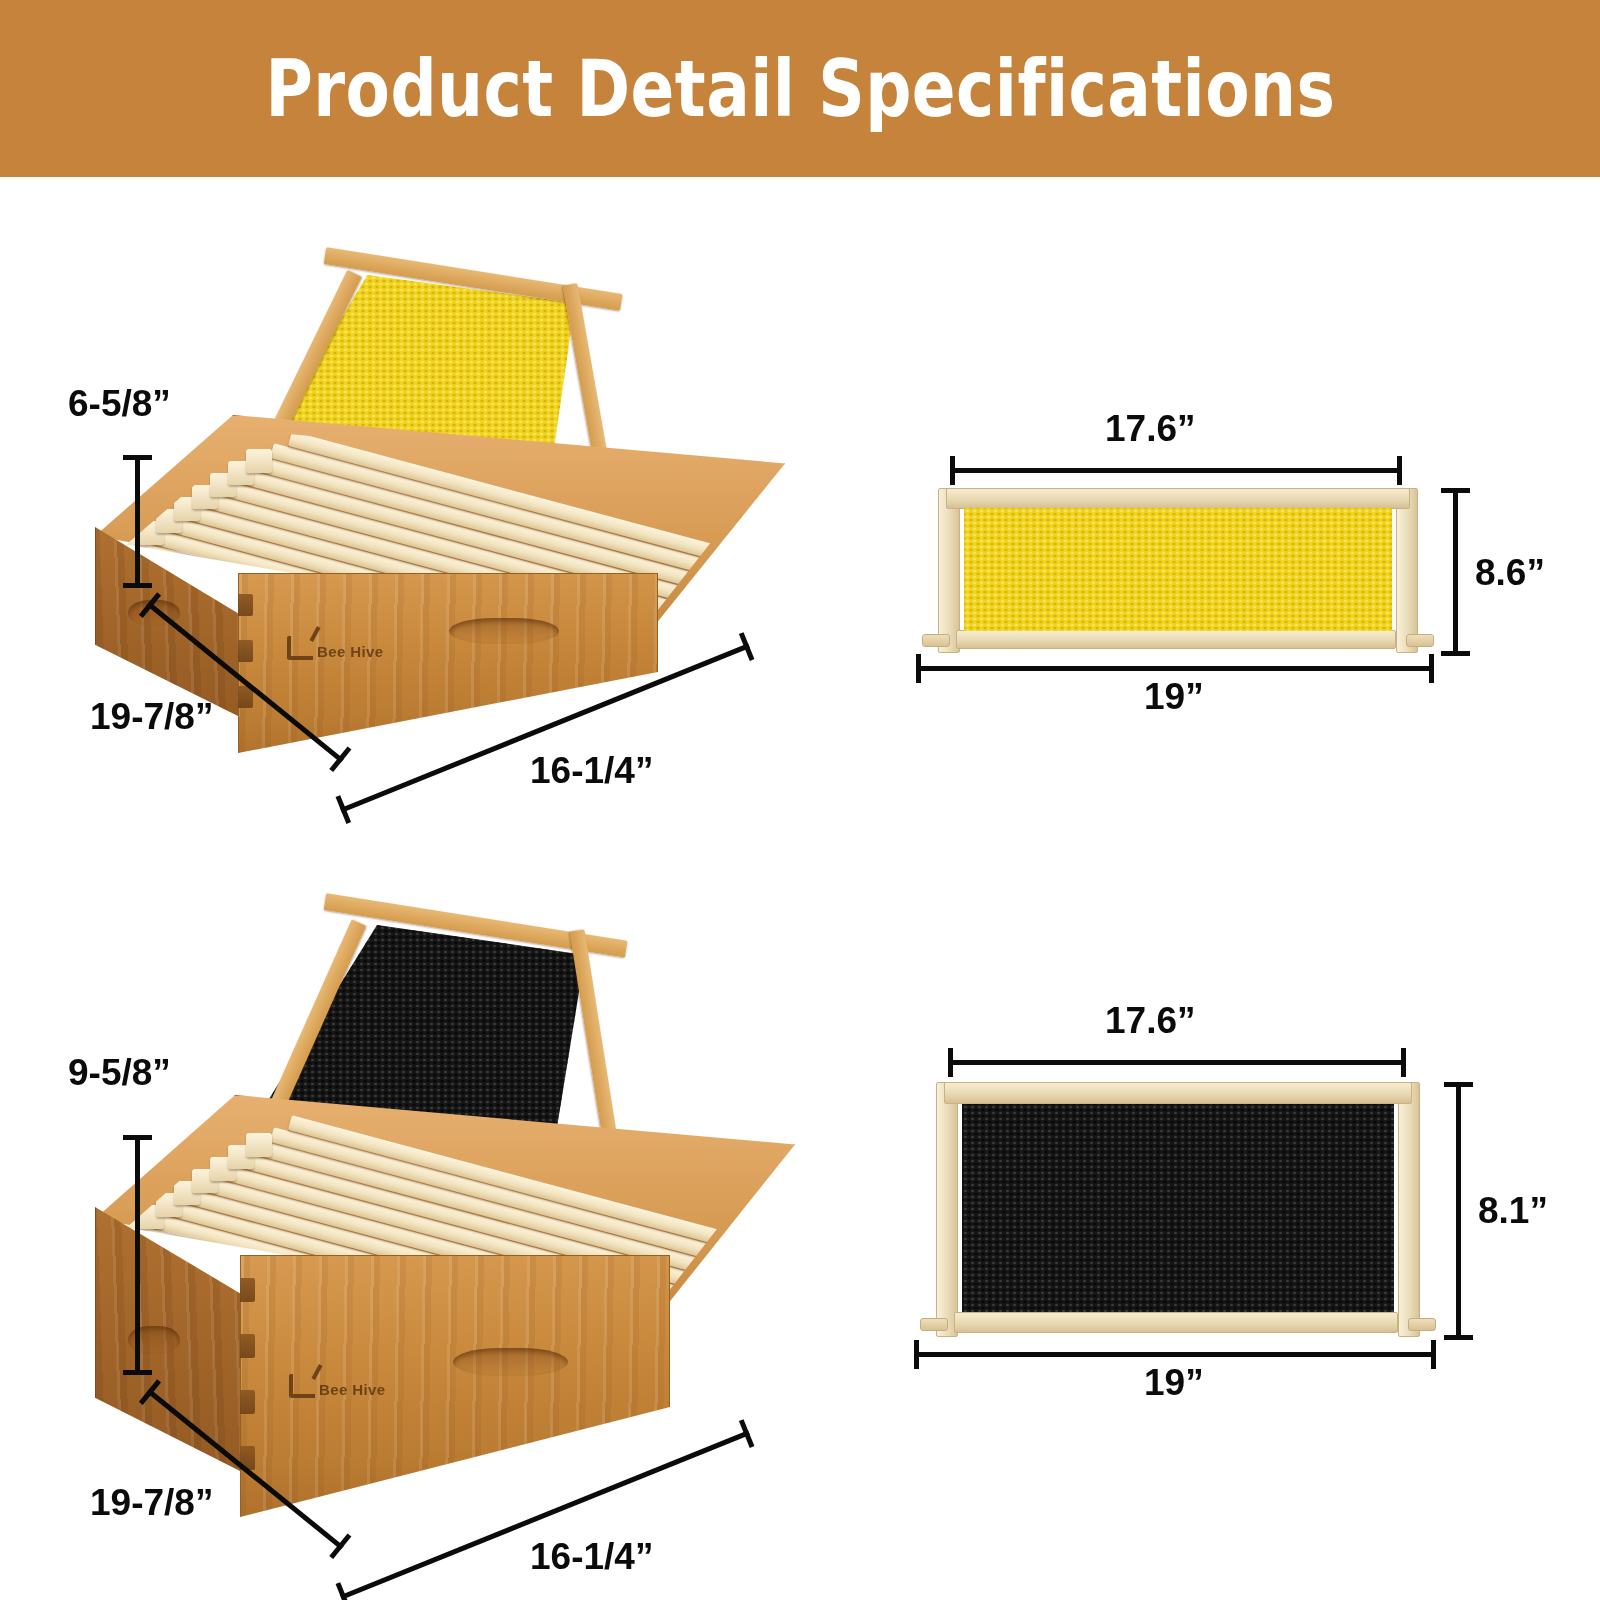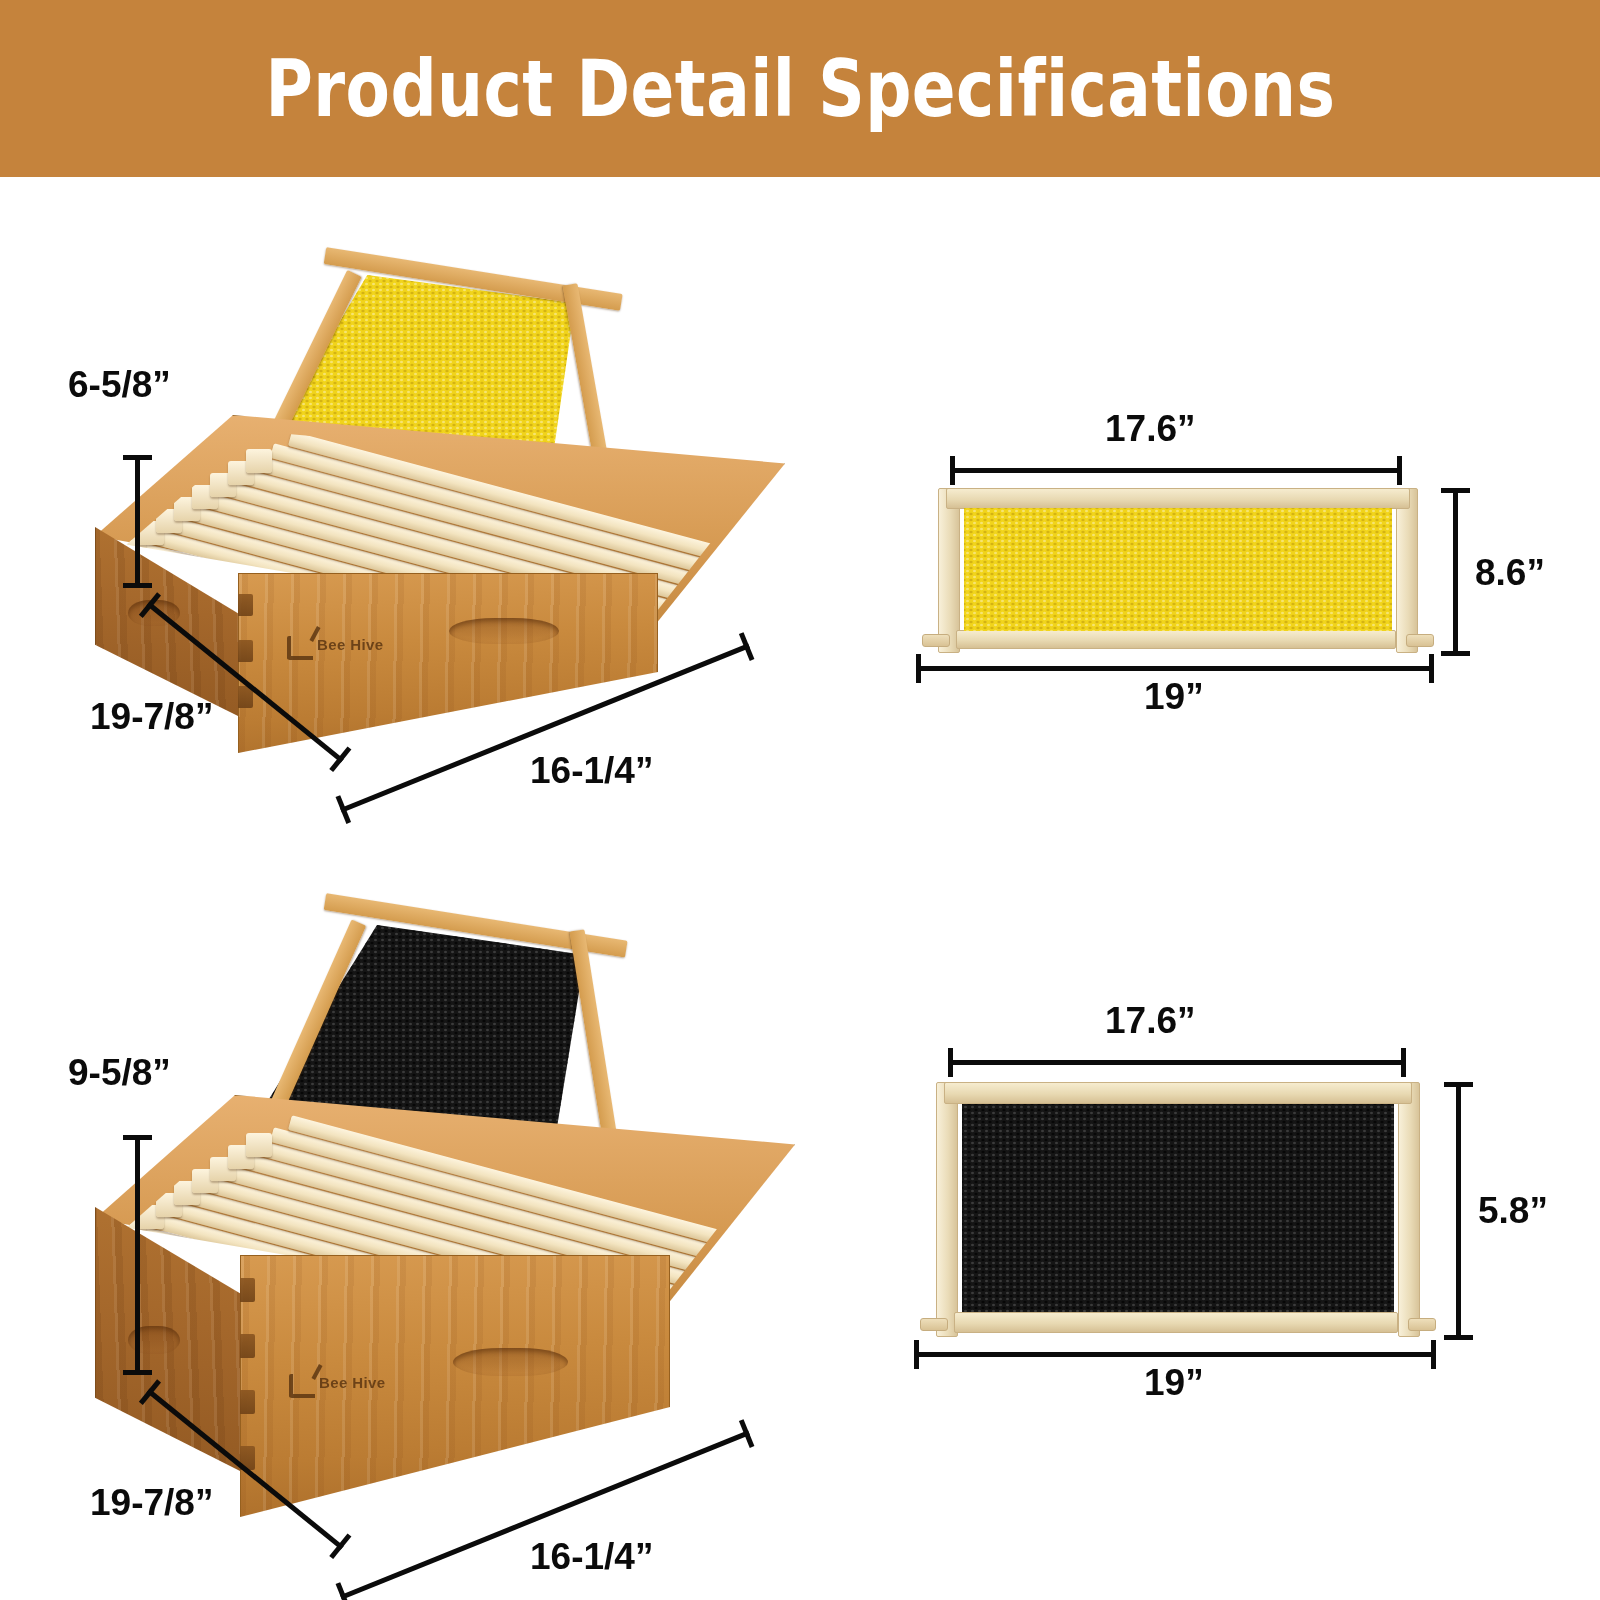--- a/index.html
+++ b/index.html
@@ -49,21 +49,21 @@
   .wood-rim{position:absolute;
     background:linear-gradient(180deg,#e7b070 0%,#d69a52 60%,#c4883f 100%);
     border:1px solid #a06b2a;box-sizing:border-box;}
   .handle{position:absolute;border-radius:50%/60%;
     background:linear-gradient(180deg,rgba(120,65,20,.42),rgba(170,105,45,.12));
     box-shadow:inset 0 3px 5px rgba(80,40,8,.5);}
   .dovetail{position:absolute;background:linear-gradient(180deg,#8a5520,#6f4217);
             border-radius:2px;opacity:.9;}
 
   
-  .logo{position:absolute;display:flex;align-items:flex-start;gap:4px;
+  .logo{position:absolute;display:flex;align-items:flex-end;gap:4px;
         color:#5a3410;opacity:.82;}
   .logo-mark{width:26px;height:24px;border:4px solid #5a3410;border-top:none;
              border-right:none;position:relative;box-sizing:border-box;
              border-radius:2px 0 0 3px;}
   .logo-mark::after{content:"";position:absolute;right:-4px;top:-10px;width:4px;height:16px;
              background:#5a3410;transform:rotate(28deg);}
   .logo-text{font-size:15px;font-weight:bold;letter-spacing:.4px;
              font-family:"Liberation Sans",sans-serif;}
 
   
@@ -160,21 +160,21 @@
         <span class="logo-text">Bee Hive</span>
       </div>
       <div class="dovetail" style="left:-2px;top:20px;width:16px;height:22px;"></div>
       <div class="dovetail" style="left:-2px;top:66px;width:16px;height:22px;"></div>
       <div class="dovetail" style="left:-2px;top:112px;width:16px;height:22px;"></div>
     </div>
 
   </div>
 
   <div class="dim-v" style="left:75px;top:255px;height:133px;"></div>
-  <div class="dim-label" style="left:8px;top:164px;">6-5/8”</div>
+  <div class="dim-label" style="left:8px;top:183px;">6-5/8”</div>
 
   <div class="dim-diag" style="left:88px;top:401px;width:250px;transform:rotate(39deg);"></div>
   <div class="dim-label" style="left:30px;top:496px;">19-7/8”</div>
 
   <div class="dim-diag" style="left:281px;top:608px;width:440px;transform:rotate(-22deg);"></div>
   <div class="dim-label" style="left:470px;top:550px;">16-1/4”</div>
 </div>
 
 <div class="panel" id="panel-med-frame">
 
@@ -282,14 +282,14 @@
     <div class="rail" style="left:18px;bottom:4px;width:444px;height:21px;"></div>
     <div class="frame-foot" style="left:-16px;bottom:6px;width:28px;"></div>
     <div class="frame-foot" style="right:-16px;bottom:6px;width:28px;"></div>
     <div class="found honey-black" style="left:26px;top:22px;width:432px;height:208px;"></div>
   </div>
 
   <div class="dim-h" style="left:14px;top:332px;width:522px;"></div>
   <div class="dim-label" style="left:244px;top:342px;">19”</div>
 
   <div class="dim-v" style="left:556px;top:62px;height:258px;"></div>
-  <div class="dim-label" style="left:578px;top:170px;">5.8”</div>
+  <div class="dim-label" style="left:578px;top:170px;">8.1”</div>
 </div>
 
 </body></html>

